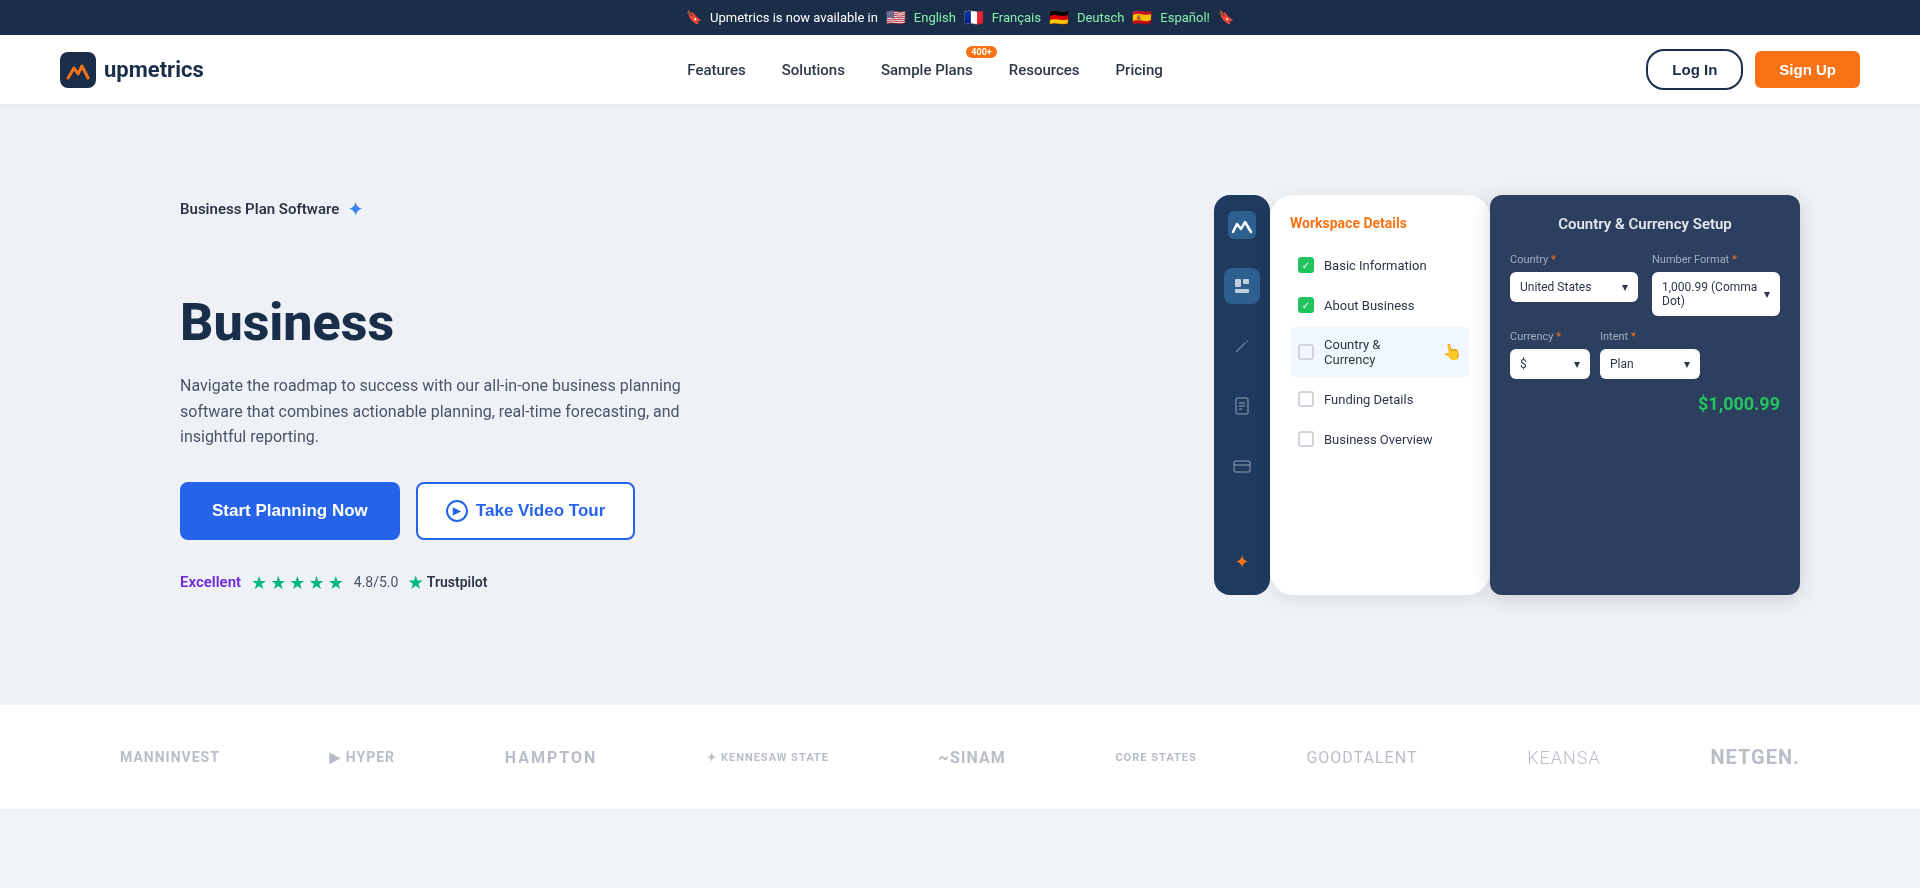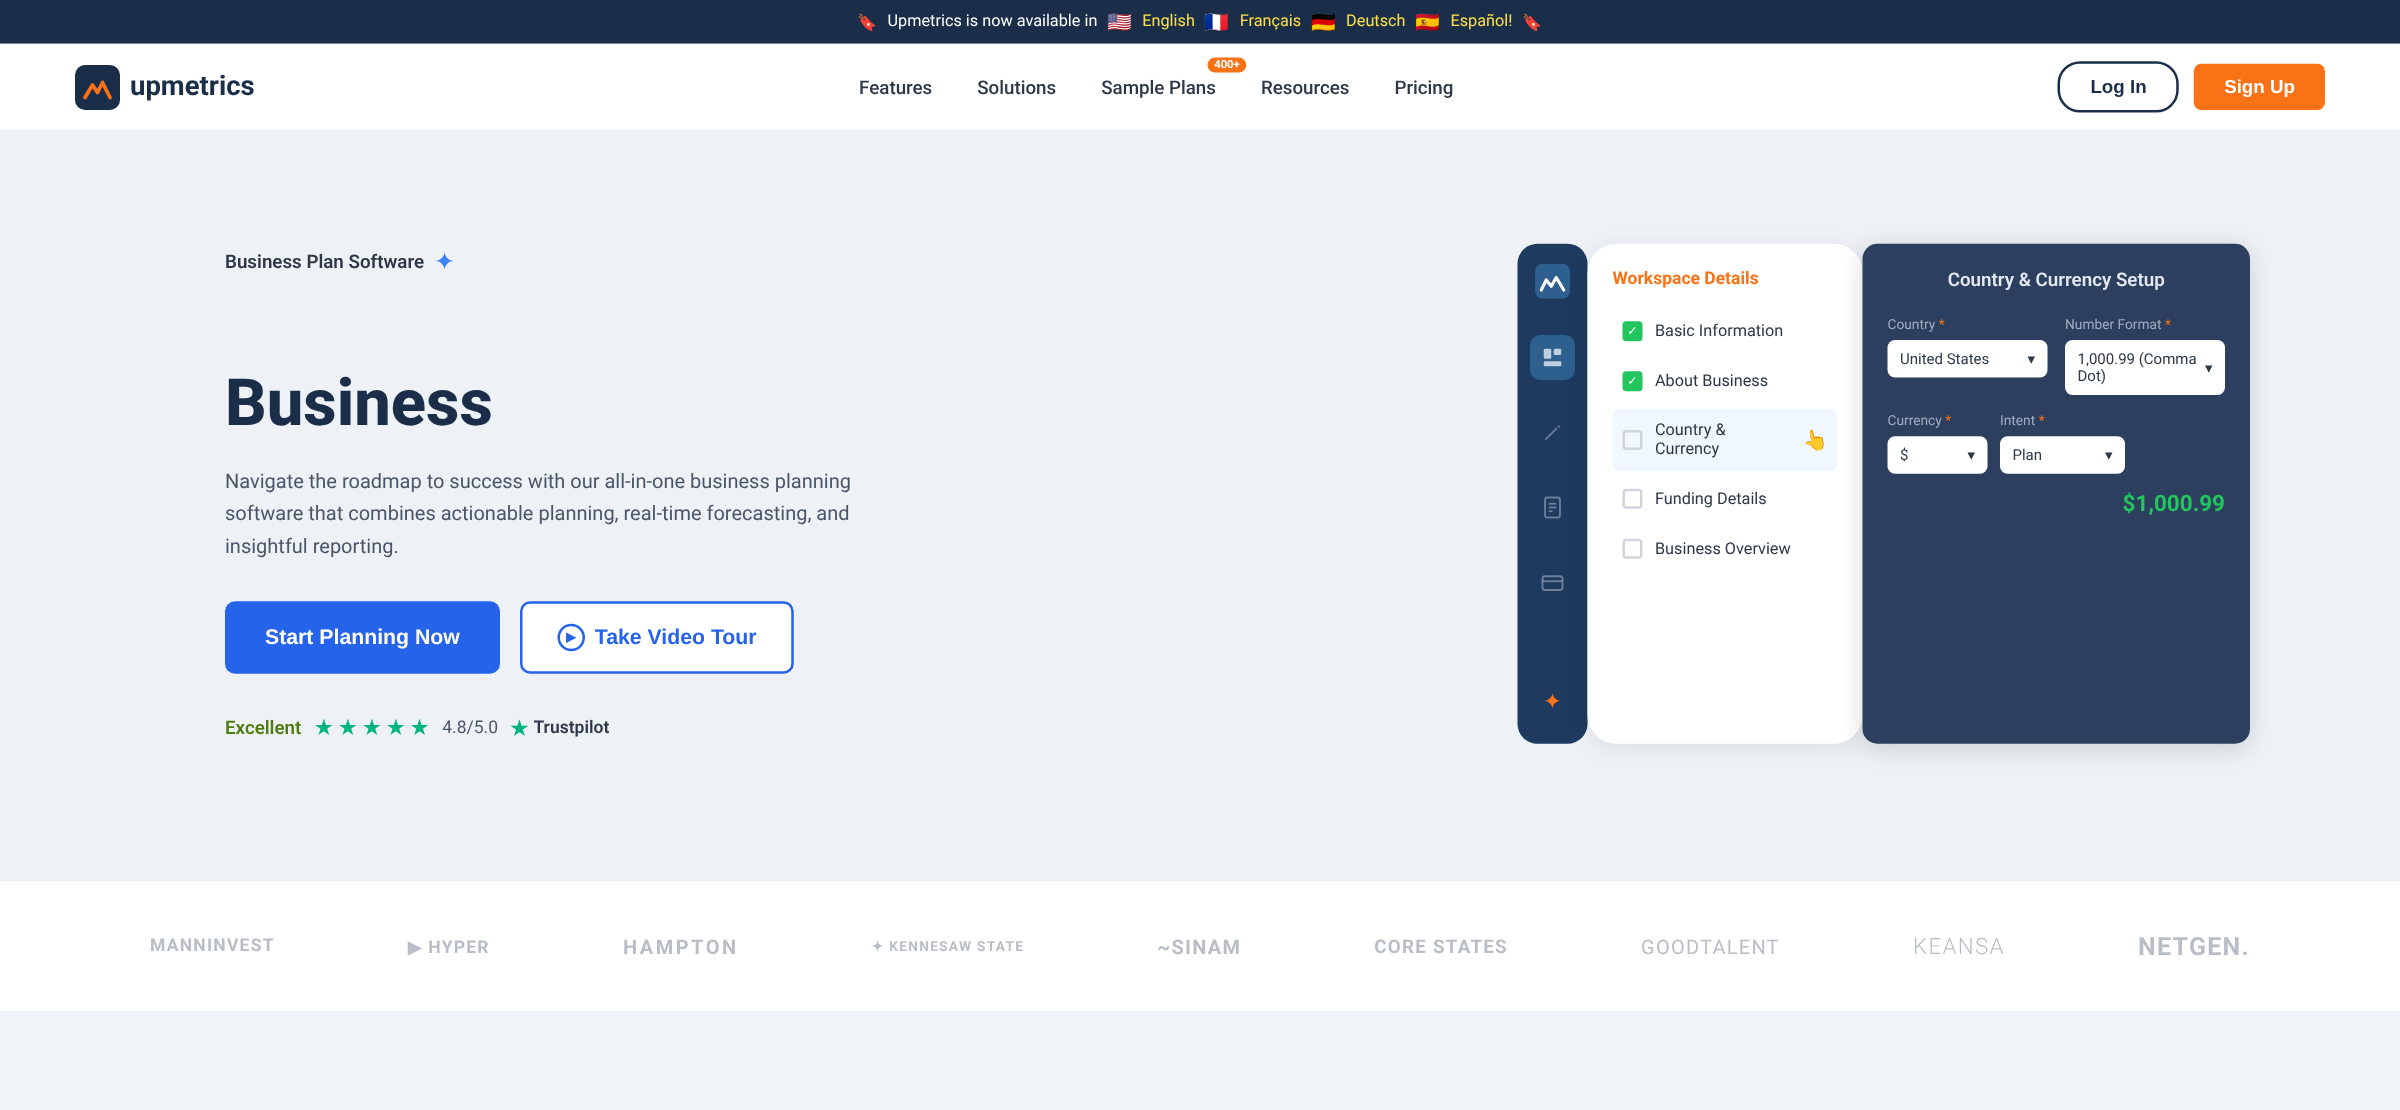--- a/index.html
+++ b/index.html
@@ -12,21 +12,21 @@
       text-align: center;
       padding: 8px 0;
       font-size: 13px;
       display: flex;
       align-items: center;
       justify-content: center;
       gap: 8px;
     }
     .top-banner span { display: inline-flex; align-items: center; gap: 6px; }
     .flag { font-size: 16px; }
-    .lang-link { color: #fde047; text-decoration: none; cursor: pointer; }
+    .lang-link { color: #86efac; text-decoration: none; cursor: pointer; }
 
     
     .navbar {
       background: #fff;
       display: flex;
       align-items: center;
       justify-content: space-between;
       padding: 14px 60px;
       border-bottom: 1px solid #e8ecf0;
       position: sticky;
@@ -122,21 +122,21 @@
       width: 22px;
       height: 22px;
       border: 2px solid #2563eb;
       border-radius: 50%;
       display: inline-flex;
       align-items: center;
       justify-content: center;
       font-size: 10px;
     }
     .trustpilot-row { display: flex; align-items: center; gap: 10px; }
-    .excellent-text { font-size: 15px; color: #4d7c0f; font-weight: 600; }
+    .excellent-text { font-size: 15px; color: #6d28d9; font-weight: 600; }
     .stars { display: flex; gap: 3px; }
     .star { color: #00b67a; font-size: 18px; }
     .rating-text { font-size: 14px; color: #4a5568; }
     .tp-logo { display: flex; align-items: center; gap: 4px; font-size: 14px; color: #2d3748; font-weight: 600; }
     .tp-star { color: #00b67a; font-size: 16px; }
 
     
     .hero-right {
       display: flex;
       align-items: center;
@@ -451,17 +451,17 @@
     </div>
   </div>
 </section>
 
 <div class="partners">
   <div class="partner-logo">MANNINVEST</div>
   <div class="partner-logo">▶ HYPER</div>
   <div class="partner-logo" style="font-size:16px;letter-spacing:2px;">HAMPTON</div>
   <div class="partner-logo" style="font-size:11px;">✦ KENNESAW STATE</div>
   <div class="partner-logo" style="font-size:16px;">~SINAM</div>
-  <div class="partner-logo" style="font-size:15px;">CORE STATES</div>
+  <div class="partner-logo" style="font-size:11px;">CORE STATES</div>
   <div class="partner-logo" style="font-size:16px;font-weight:400;">goodtalent</div>
   <div class="partner-logo" style="font-size:18px;font-weight:300;">Keansa</div>
   <div class="partner-logo" style="font-size:20px;font-weight:700;">Netgen.</div>
 </div>
 
 </body></html>

